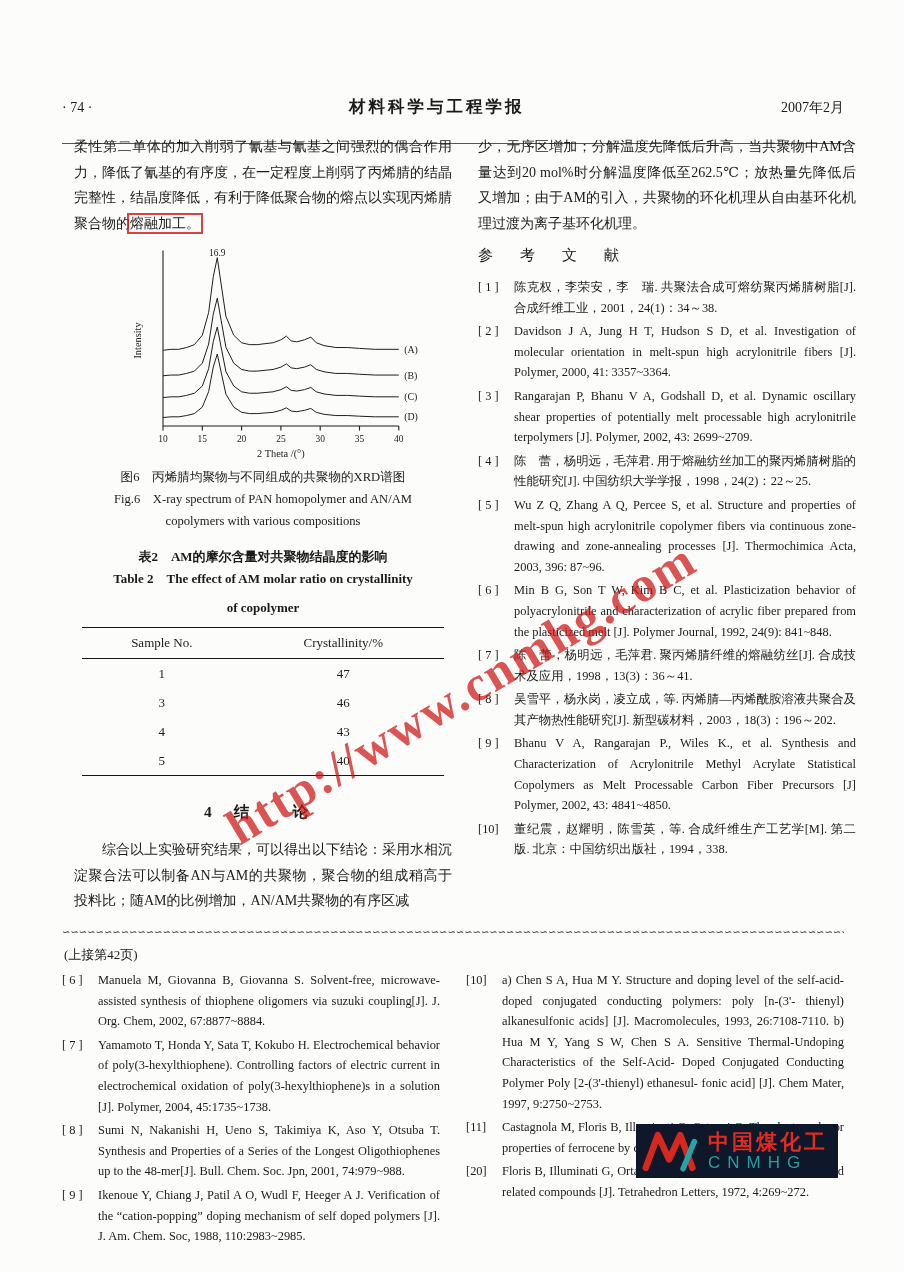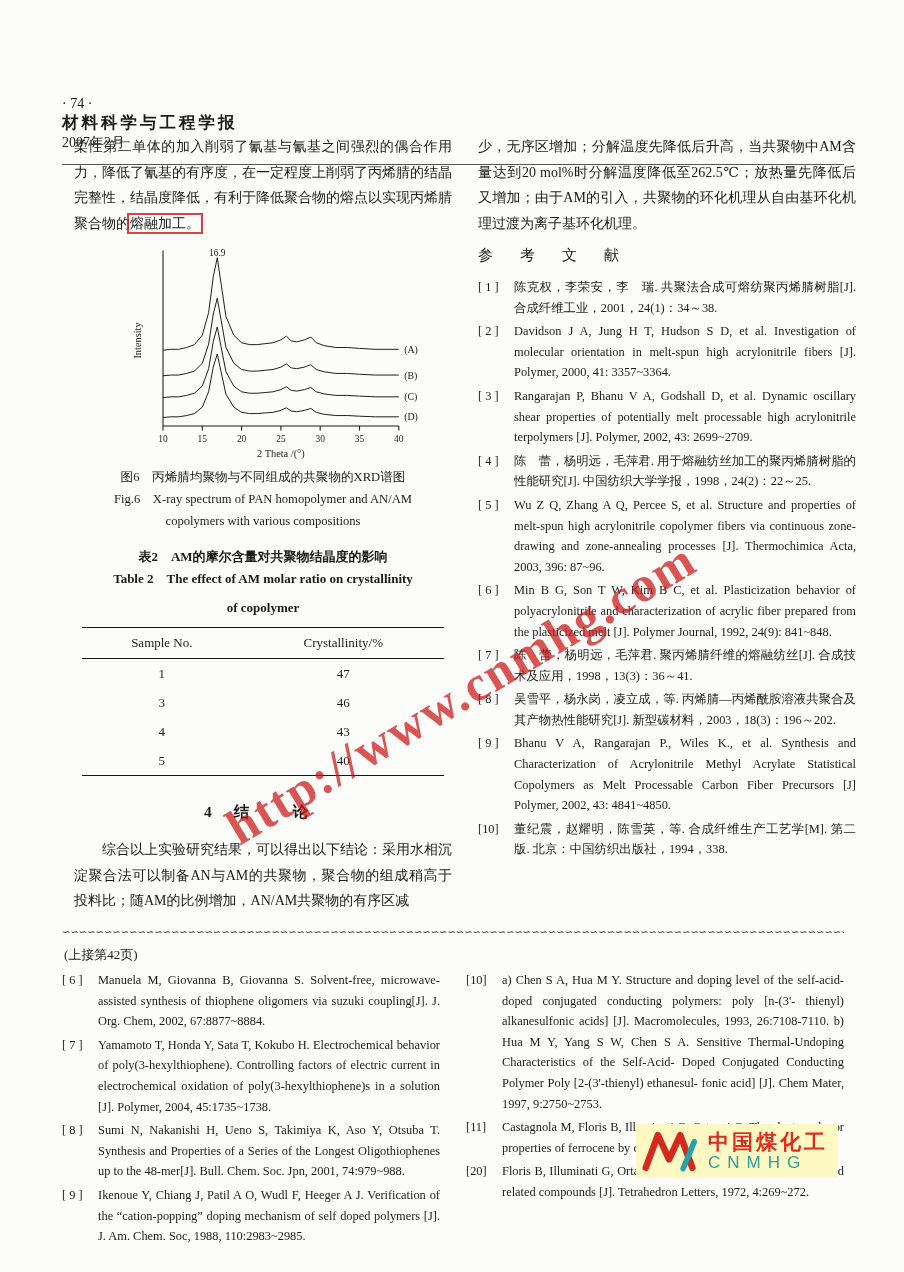--- a/index.html
+++ b/index.html
@@ -5,21 +5,21 @@
   html,body{margin:0;padding:0}
   body{
     width:904px;height:1272px;position:relative;overflow:hidden;
     background:#fcfcfa;color:#1b1b1b;
     font-family:"Liberation Serif","DejaVu Serif",serif;
   }
   
   .header{
     position:absolute;top:96px;left:62px;width:782px;
     display:flex;justify-content:space-between;align-items:baseline;
-    font-size:14px;border-bottom:1px solid #555;padding-bottom:12px;flex-direction:column;
+    font-size:14px;border-bottom:1px solid #555;padding-bottom:25px;
   }
   .journal-title{font-weight:bold;font-size:16.5px;letter-spacing:3px}
   
   .cols{position:absolute;top:134px;left:74px;width:782px;display:flex;gap:26px}
   .col{width:378px}
   .body-text{font-size:14px;line-height:25.5px;text-align:justify;margin:0}
   .indent{text-indent:2em}
   .red-box{outline:2px solid rgba(205,35,30,.85);outline-offset:1px}
   
   .figure{margin:10px 0 4px 0;text-align:center}
@@ -53,21 +53,21 @@
   .continued{font-size:13px;margin:8px 0 6px 2px}
   .bottom-cols{display:flex;gap:26px}
   
   .watermark{
     position:absolute;left:108px;top:664px;width:706px;text-align:center;
     transform:rotate(-31deg);transform-origin:center;
     font-size:50px;font-weight:bold;letter-spacing:2px;
     color:rgba(204,20,16,.72);pointer-events:none;z-index:5;white-space:nowrap;
   }
   
-  .logo{position:absolute;left:636px;top:1124px;z-index:6;background:#fef9c3;
+  .logo{position:absolute;left:636px;top:1124px;z-index:6;background:#0f172a;
     display:flex;align-items:center;gap:10px;padding:6px 10px 6px 6px}
   .logo-cn{color:#e02b20;font-weight:bold;font-size:21px;letter-spacing:3px;line-height:24px}
   .logo-en{color:#2a9d9f;font-size:17px;letter-spacing:7px;line-height:18px;
     font-family:"Liberation Sans",sans-serif}
 </style>
 </head>
 <body>
 
 <div class="page">
 

